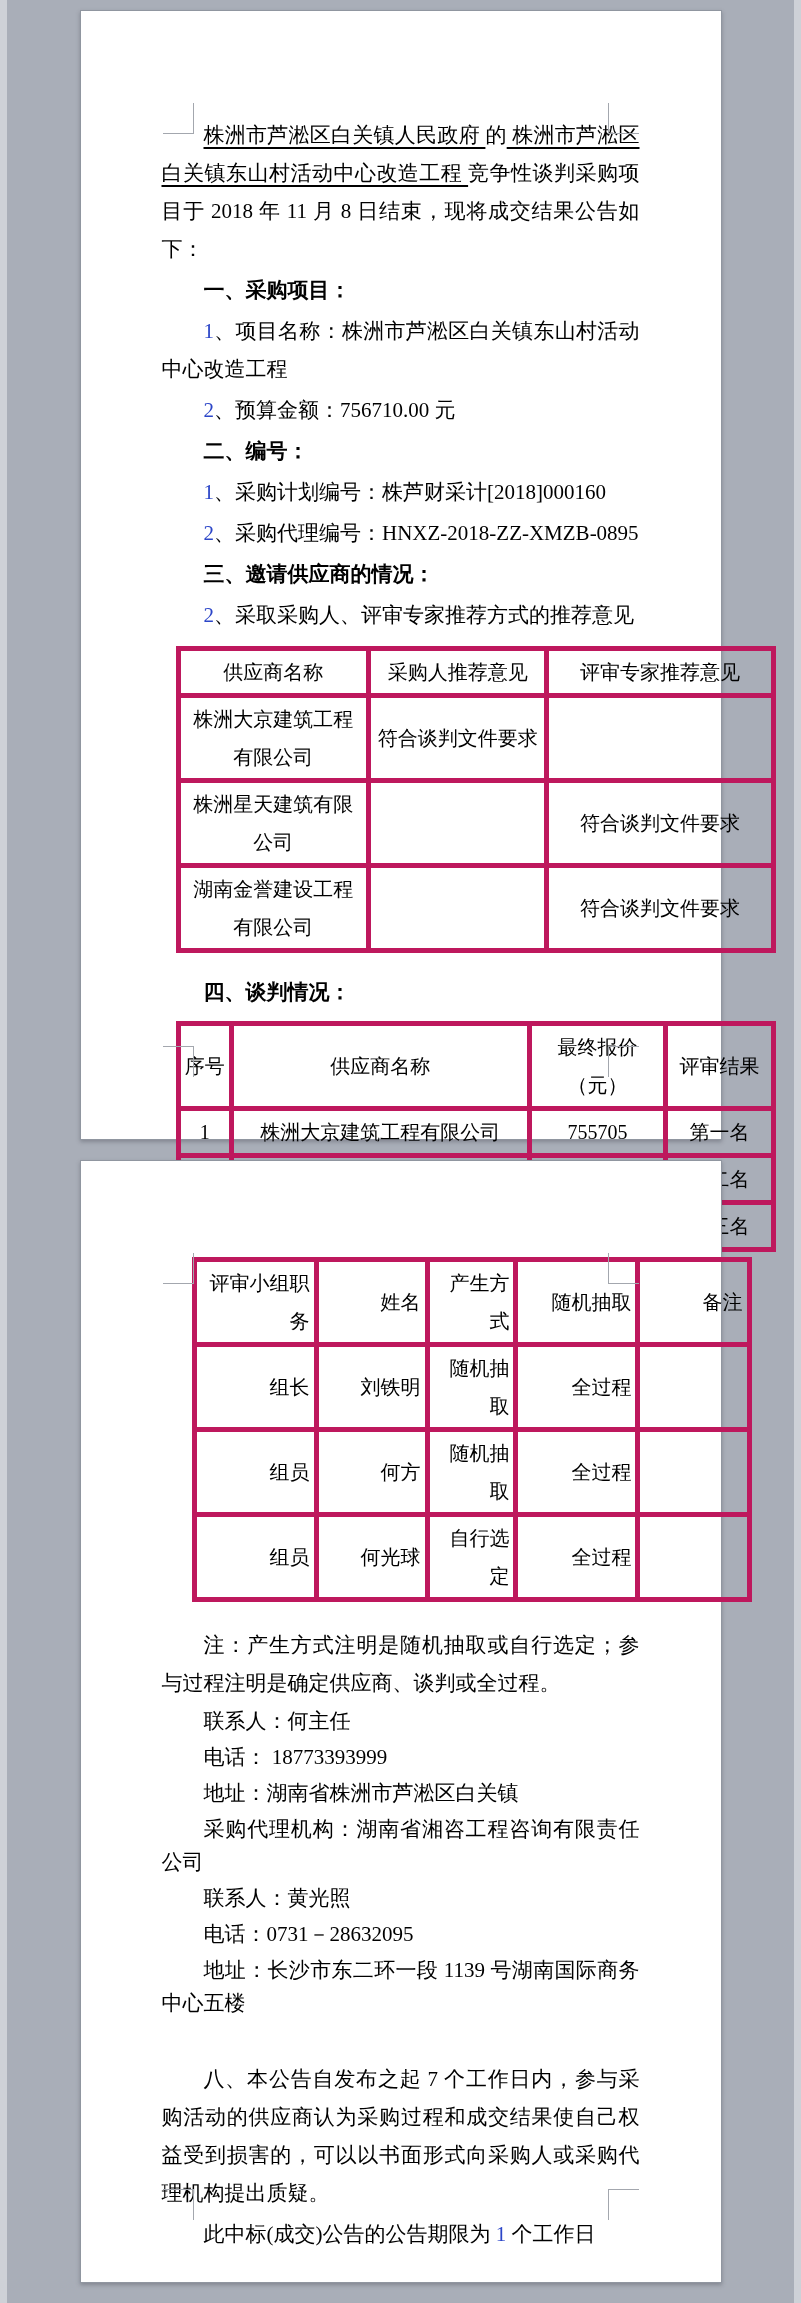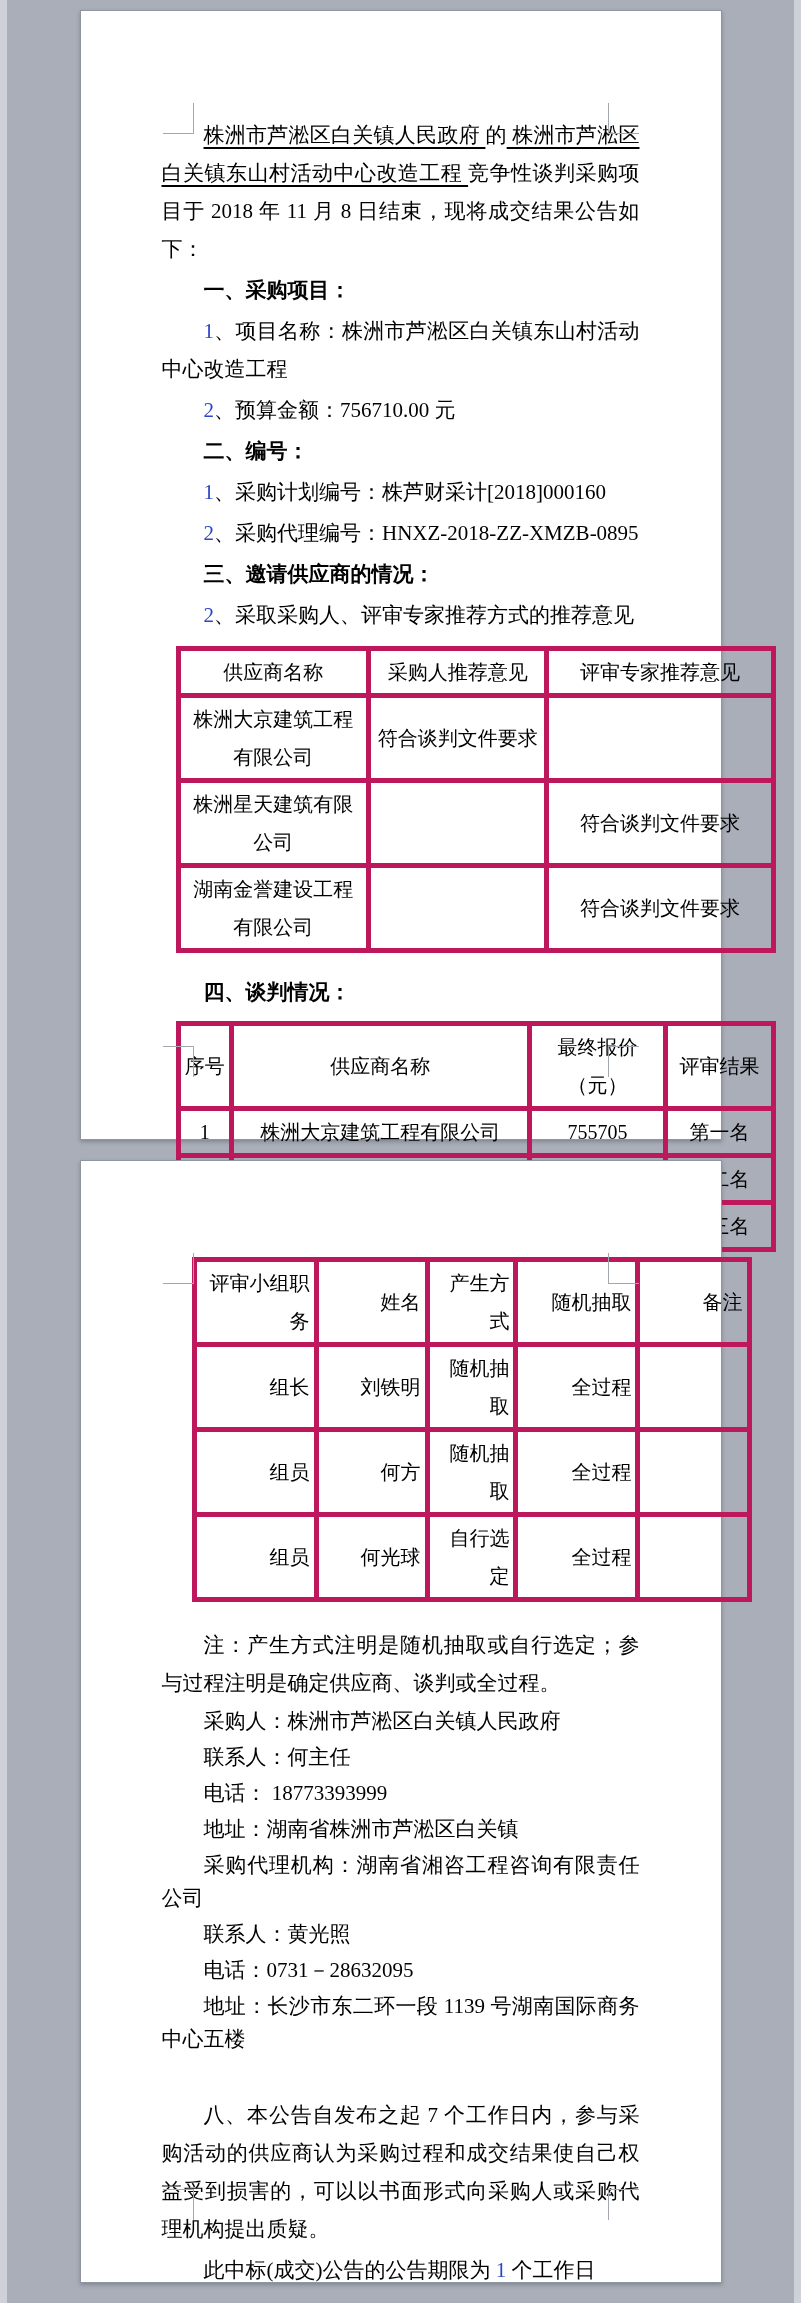--- a/index.html
+++ b/index.html
@@ -217,21 +217,20 @@
         <td>自行选定</td>
         <td>全过程</td>
         <td></td>
       </tr>
     </tbody>
       </table>
 
     <p class="para mt24">注：产生方式注明是随机抽取或自行选定；参与过程注明是确定供应商、谈判或全过程。</p>
 
     <div class="tight">
-      <p class="para">采购人：株洲市芦淞区白关镇人民政府</p>
       <p class="para">联系人：何主任</p>
       <p class="para">电话： 18773393999</p>
       <p class="para">地址：湖南省株洲市芦淞区白关镇</p>
       <p class="para">采购代理机构：湖南省湘咨工程咨询有限责任公司</p>
       <p class="para">联系人：黄光照</p>
       <p class="para">电话：0731－28632095</p>
       <p class="para">地址：长沙市东二环一段 1139 号湖南国际商务中心五楼</p>
     </div>
 
     <p class="para mt40">八、本公告自发布之起 7 个工作日内，参与采购活动的供应商认为采购过程和成交结果使自己权益受到损害的，可以以书面形式向采购人或采购代理机构提出质疑。</p>

